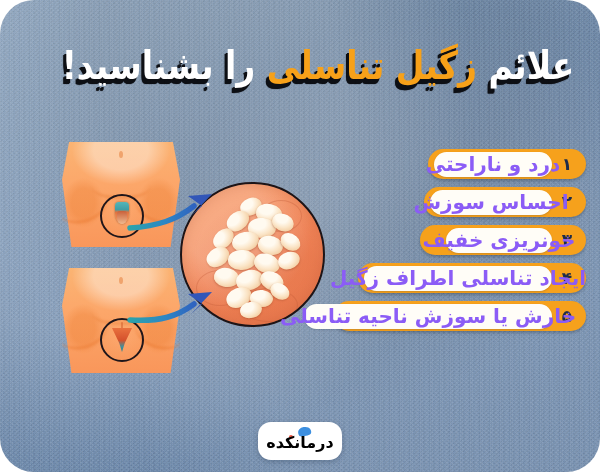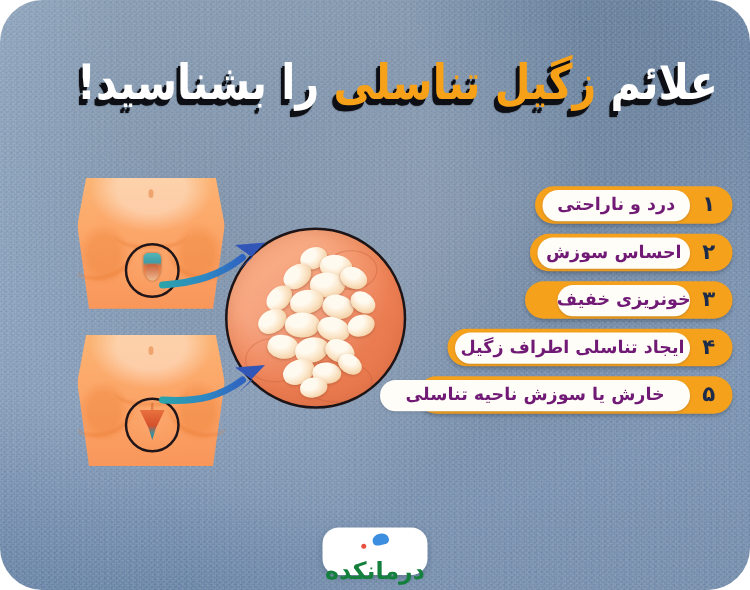--- a/index.html
+++ b/index.html
@@ -141,33 +141,33 @@
     color:#1d2c4a;font-size:17px;font-weight:700;line-height:1;
   }
   .pill-front{
     position:absolute;top:2.5px;height:25px;right:34px;
     background:#fffdf7;border-radius:14px;
     display:flex;align-items:center;justify-content:center;
     padding:0 12px;box-sizing:border-box;
     box-shadow:0 1px 2px rgba(30,40,60,.18);
   }
   .pill-front span{
-    color:#701a75;font-size:14px;font-weight:700;white-space:nowrap;line-height:1;
+    color:#8b5cf6;font-size:20px;font-weight:700;white-space:nowrap;line-height:1;
   }
 
   
   #logo{
     position:absolute;left:50%;bottom:12px;transform:translateX(-50%);
     width:84px;height:38px;border-radius:13px;background:#ffffff;
     display:flex;align-items:center;justify-content:center;
     box-shadow:0 2px 5px rgba(20,35,60,.25);
   }
   #logo-text{
-    color:#15803d;font-size:19px;font-weight:900;line-height:1;
-    letter-spacing:-.3px;position:relative;top:16px;
+    color:#000000;font-size:16px;font-weight:900;line-height:1;
+    letter-spacing:-.3px;position:relative;top:2px;
   }
   #logo-leaf{
     position:absolute;left:50%;top:5px;margin-left:-2px;width:13px;height:9px;
     background:#3c8fe0;border-radius:60% 60% 40% 40%;transform:rotate(-12deg);
   }
   #logo-dot{
     position:absolute;left:50%;top:13px;margin-left:-11px;width:4px;height:4px;
     border-radius:50%;background:#e8513f;
   }
 </style>

